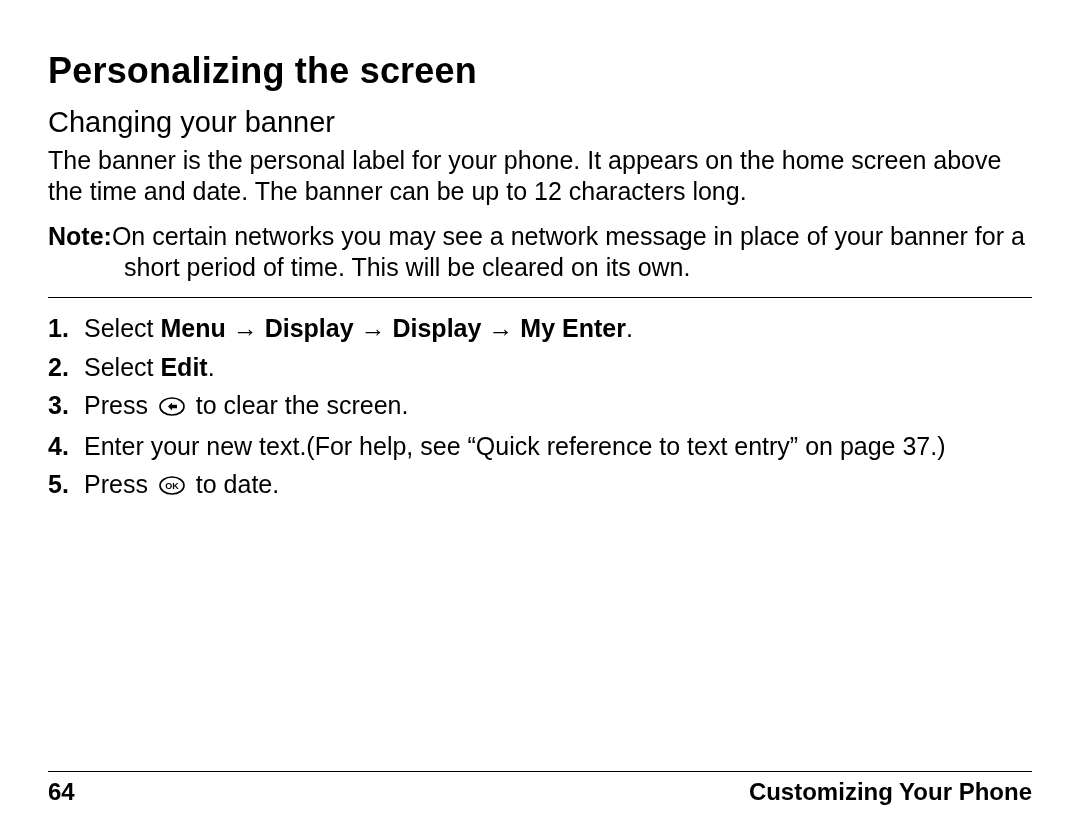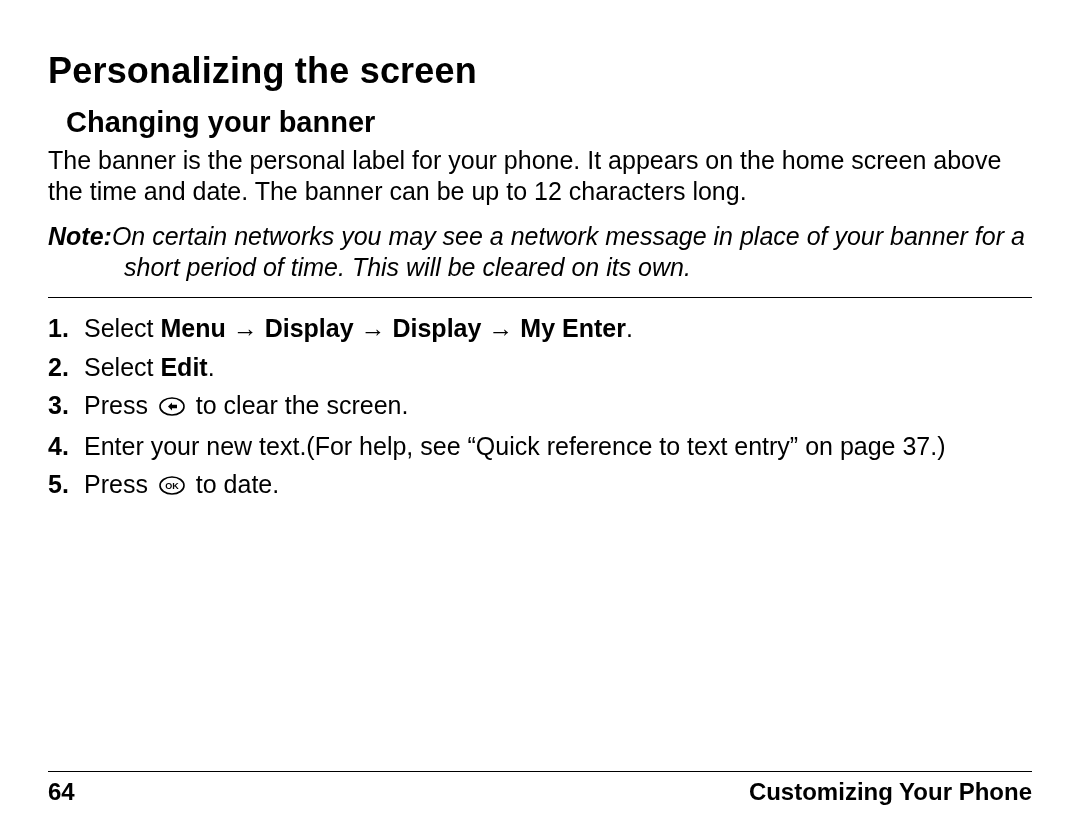--- a/index.html
+++ b/index.html
@@ -19,38 +19,37 @@
     padding: 50px 48px 0 48px;
   }
   .h1 {
     font-size: 36px;
     font-weight: 700;
     margin: 0 0 14px 0;
     letter-spacing: 0.2px;
   }
   .h2 {
     font-size: 29px;
-    font-weight: 700;
-    margin: 0 0 6px 18px;
+    font-weight: 400;
+    margin: 0 0 6px 0;
   }
   .body-text {
     font-size: 25px;
     line-height: 1.24;
     margin: 4px 0 14px 0;
   }
   .note-block {
     font-size: 25px;
     line-height: 1.24;
     margin: 0 0 14px 0;
   }
   .note-block .note-body {
     display: block;
     margin-left: 76px;
     text-indent: -76px;
-    font-style: italic;
   }
   .note-block .note-label {
     font-weight: 700;
   }
   .hr {
     border: none;
     border-top: 1.5px solid #000;
     margin: 4px 0 14px 0;
   }
   ol.steps {

